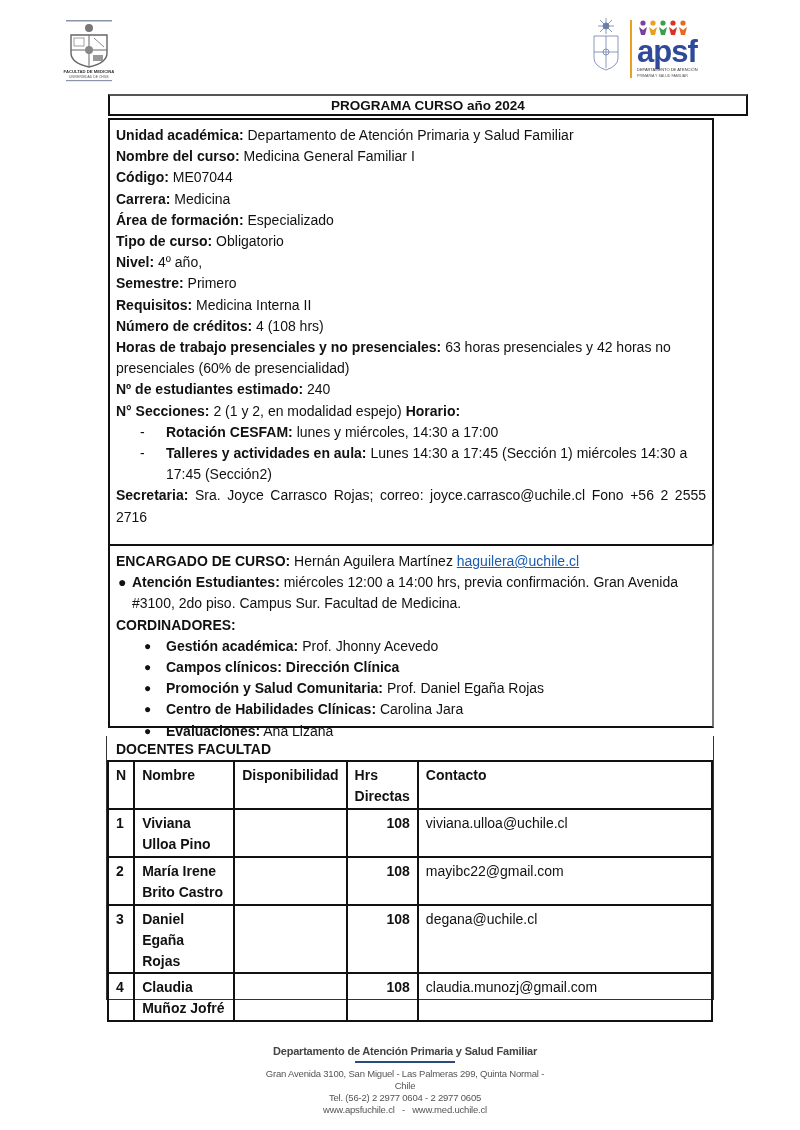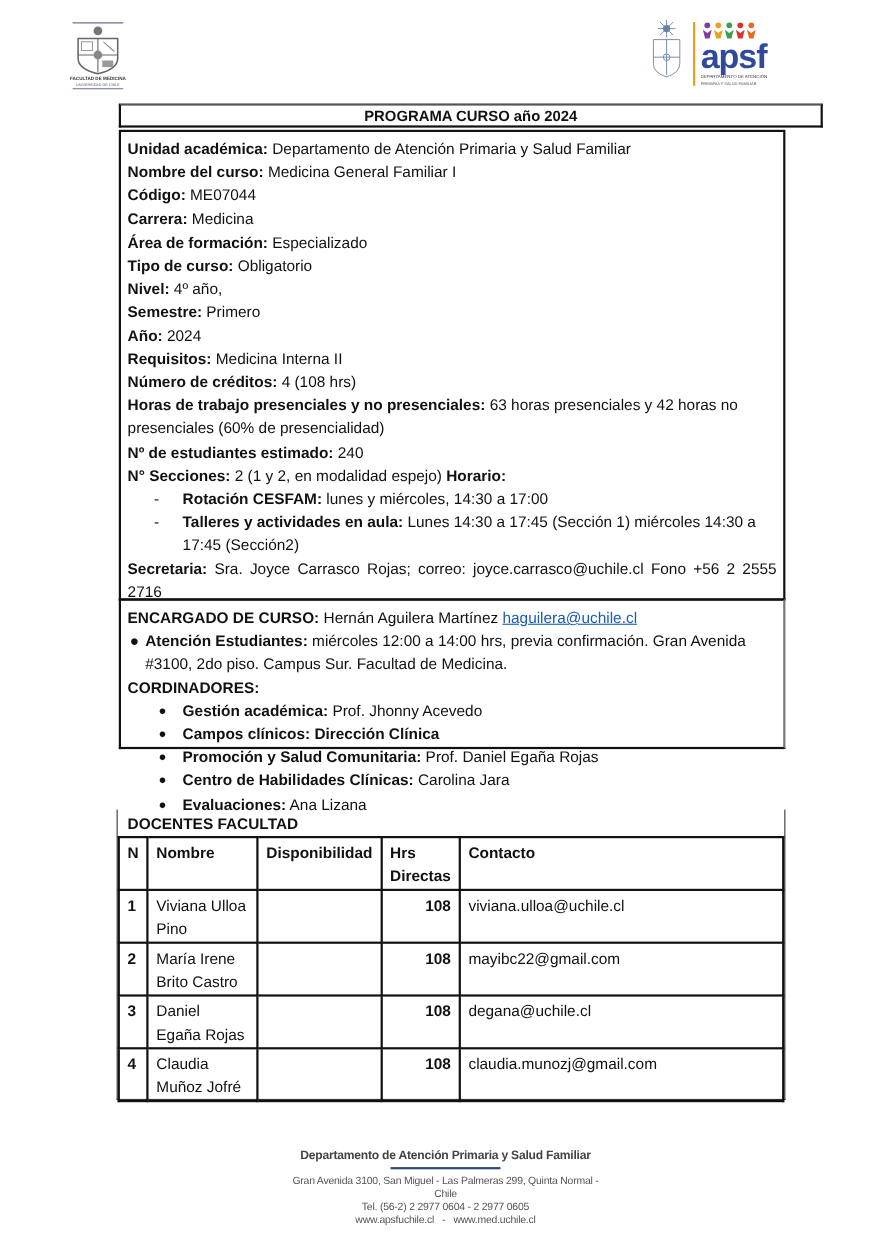--- a/index.html
+++ b/index.html
@@ -20,40 +20,40 @@
   .info-box { position: absolute; left: 108px; top: 118px; width: 606px; height: 428px;
               border: 2px solid #111; box-sizing: border-box; padding: 5px 6px 0 6px;
               font-size: 14px; line-height: 21.2px; }
   .info-box .row b { font-weight: bold; }
   .dash-list { margin: 0; padding: 0; list-style: none; }
   .dash-list li { position: relative; padding-left: 50px; }
   .dash-list li .dash { position: absolute; left: 24px; }
   .secretaria { text-align: justify; }
 
   
-  .enc-box { position: absolute; left: 108px; top: 544px; width: 606px; height: 137px;
+  .enc-box { position: absolute; left: 108px; top: 544px; width: 606px; height: 184px;
              border: 2px solid #111; border-right-color:#777; box-sizing: border-box; padding: 5px 6px 0 6px;
              font-size: 14px; line-height: 21.2px; }
   .enc-box a { color: #1a5cb0; text-decoration: underline; }
   .enc-bullet { position: relative; padding-left: 16px; }
   .enc-bullet .dot { position: absolute; left: 2px; top: 0; }
   .coord-list { margin: 0; padding: 0; list-style: none; }
   .coord-list li { position: relative; padding-left: 50px; }
   .coord-list li .dot { position: absolute; left: 28px; font-size: 12px; }
 
   
   .doc-wrap { position: absolute; left: 106px; top: 736px; width: 608px; height: 264px;
               border: 1.5px solid #333; border-top: none; box-sizing: border-box; }
   .doc-title { height: 24px; line-height: 26px; font-weight: bold; font-size: 14px; padding-left: 9px; }
   table.doc { border-collapse: collapse; width: 606px; margin-left: 0; font-size: 14px; }
   table.doc td, table.doc th { border: 2px solid #111; vertical-align: top; padding: 3px 7px 0 7px;
                                text-align: left; line-height: 21px; }
   table.doc th { font-weight: bold; }
   table.doc td.n { font-weight: bold; }
-  table.doc td.name { font-weight: normal; }
+  table.doc td.name { font-weight: bold; }
   table.doc td.hrs { font-weight: bold; text-align: right; }
   .c-n { width: 22px; } .c-name { width: 100px; } .c-disp { width: 102px; }
   .c-hrs { width: 52px; } .c-cont { }
   tr.hdr { height: 48px; } tr.body-row { height: 48px; }
 
   
   .footer { position: absolute; left: 260px; top: 1045px; width: 290px; text-align: center; color: #555; }
   .footer .dept { font-weight: bold; font-size: 11px; color: #444; letter-spacing: -0.2px; }
   .footer .rule { width: 100px; height: 2px; background: #2c4a7a; margin: 4px auto 5px auto; }
   .footer .line { font-size: 9.5px; line-height: 12px; letter-spacing: -0.2px; }
@@ -118,21 +118,20 @@
 
   <div class="info-box">
     <div class="row"><b>Unidad académica:</b><span> Departamento de Atención Primaria y Salud Familiar</span></div>
     <div class="row"><b>Nombre del curso:</b><span> Medicina General Familiar I</span></div>
     <div class="row"><b>Código:</b><span> ME07044</span></div>
     <div class="row"><b>Carrera:</b><span> Medicina</span></div>
     <div class="row"><b>Área de formación:</b><span> Especializado</span></div>
     <div class="row"><b>Tipo de curso:</b><span> Obligatorio</span></div>
     <div class="row"><b>Nivel:</b><span> 4º año,</span></div>
     <div class="row"><b>Semestre:</b><span> Primero</span></div>
-    <div class="row"><b>Año:</b><span> 2024</span></div>
     <div class="row"><b>Requisitos:</b><span> Medicina Interna II</span></div>
     <div class="row"><b>Número de créditos:</b><span> 4 (108 hrs)</span></div>
     <div class="row"><b>Horas de trabajo presenciales y no presenciales:</b><span> 63 horas presenciales y 42 horas no presenciales  (60% de presencialidad)</span></div>
     <div class="row"><b>Nº de  estudiantes estimado:</b><span> 240</span></div>
     <div class="row"><b>N° Secciones:</b><span> 2 (1 y 2, en modalidad espejo) </span><b>Horario:</b></div>
     <ul class="dash-list">
       <li><span class="dash">-</span><b>Rotación CESFAM:</b><span> lunes y miércoles, 14:30 a 17:00</span></li>
       <li><span class="dash">-</span><b>Talleres y actividades en aula:</b><span> Lunes 14:30 a 17:45  (Sección 1) miércoles 14:30 a 17:45  (Sección2)</span></li>
     </ul>
     <div class="row secretaria"><b>Secretaria:</b><span> Sra. Joyce Carrasco Rojas; correo: joyce.carrasco@uchile.cl Fono +56 2 2555 2716</span></div>

